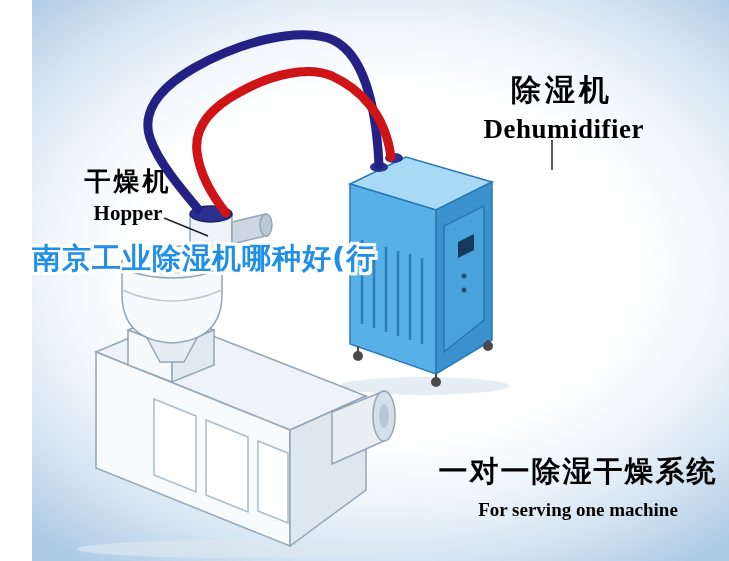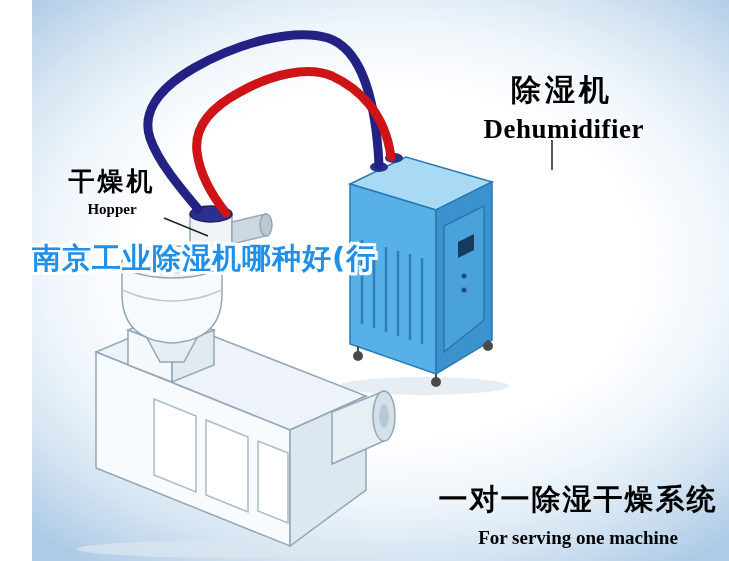--- a/index.html
+++ b/index.html
@@ -16,36 +16,36 @@
   .illustration { position: absolute; left: 0; top: 0; width: 729px; height: 561px; }
 
   .label { position: absolute; text-align: center; color: #000; z-index: 4; }
   .label .cn { font-weight: bold; }
   .serif { font-family: "Liberation Serif", "DejaVu Serif", serif; font-weight: bold; }
 
   .dehum-label { left: 448px; top: 70px; width: 164px; }
   .dehum-label .cn { font-size: 30px; letter-spacing: 4px; }
   .dehum-label .en { font-size: 27px; margin-top: 3px; letter-spacing: 0.5px; text-align: right; }
 
-  .hopper-label { left: 28px; top: 164px; width: 104px; }
+  .hopper-label { left: 44px; top: 164px; width: 104px; }
   .hopper-label .cn { font-size: 26px; letter-spacing: 3px; }
-  .hopper-label .en { font-size: 15px; margin-top: 2px; }
+  .hopper-label .en { font-size: 21px; margin-top: 2px; }
 
   .headline {
     position: absolute; left: 0; right: 16px; top: 232px;
     text-align: left; z-index: 5;
     font-weight: bold; font-size: 29px; line-height: 53px;
     letter-spacing: 1px; color: #1f8fe8;
     text-shadow:
       -3px -3px 0 #fff, 0 -3px 0 #fff, 3px -3px 0 #fff,
       -3px  0   0 #fff, 3px  0   0 #fff,
       -3px  3px 0 #fff, 0  3px 0 #fff, 3px 3px 0 #fff;
   }
 
-  .caption { position: absolute; left: 400px; top: 480px; width: 292px; text-align: center; z-index: 4; color: #000; }
+  .caption { position: absolute; left: 400px; top: 452px; width: 292px; text-align: center; z-index: 4; color: #000; }
   .caption .cn { font-size: 29px; font-weight: bold; letter-spacing: 2px; }
   .caption .en { font-size: 19px; margin-top: 7px; }
 </style>
 </head>
 <body>
 
 <div class="stage">
 
   <svg class="illustration" viewBox="0 0 729 561">
 

